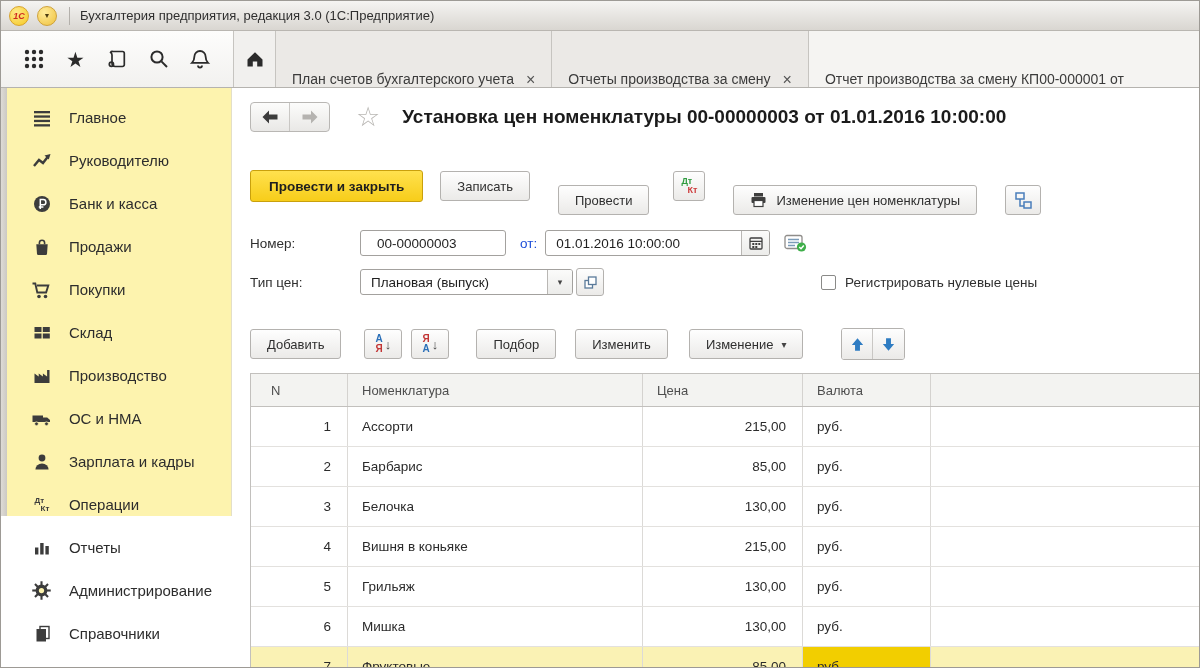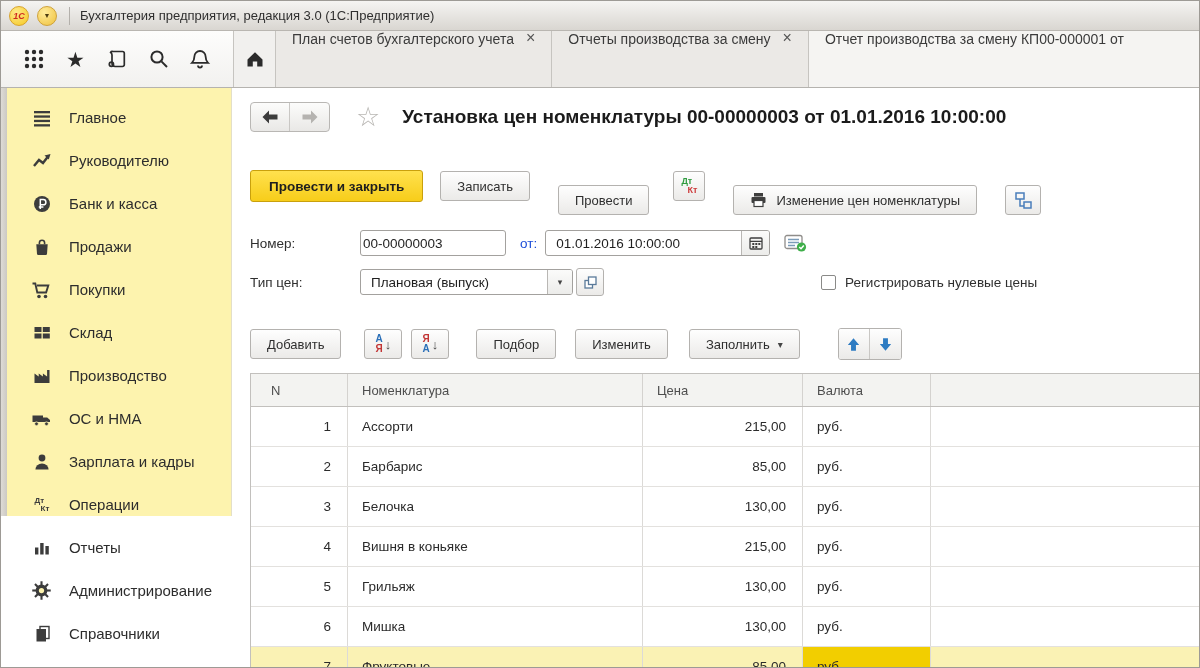--- a/index.html
+++ b/index.html
@@ -16,21 +16,21 @@
   .menu-circle{width:20px;height:20px;margin-left:8px;border-radius:50%;background:radial-gradient(circle at 35% 30%,#ffeb9a,#efc23e);border:1px solid #cfa23a;display:flex;align-items:center;justify-content:center;font-size:7px;color:#4d3c10;}
   .tb-sep{width:1px;height:18px;background:#b3b0ab;margin:0 10px 0 12px;}
   .tb-title{font-size:13px;color:#2f2f2f;}
 
   
   .topbar{height:57px;display:flex;background:#ebe9e6;border-bottom:1px solid #b5b3af;}
   .quick-icons{width:233px;background:linear-gradient(#fdfdfc,#f2f1ef);border-right:1px solid #c6c4c0;display:flex;align-items:center;justify-content:space-between;padding:0 20px;}
   .qicon{width:26px;height:26px;display:flex;align-items:center;justify-content:center;color:#2f2f2f;}
   .qicon .star-glyph{font-size:21px;line-height:21px;color:#2b2b2b;}
   .home-btn{width:42px;display:flex;align-items:center;justify-content:center;border-right:1px solid #c6c4c0;background:#f1f0ee;}
-  .tab{display:flex;align-items:flex-start;padding:0 16px;font-size:14px;color:#3b3b3b;border-right:1px solid #c6c4c0;background:#ebe9e6;white-space:nowrap;}
+  .tab{display:flex;align-items:flex-end;padding:0 16px;font-size:14px;color:#3b3b3b;border-right:1px solid #c6c4c0;background:#ebe9e6;white-space:nowrap;}
   .tab .tab-close{margin-left:12px;font-size:16px;color:#555;line-height:14px;}
   .tab.active{background:#f5f4f2;flex:1;overflow:hidden;border-right:none;}
 
   
   .bodyrow{display:flex;height:428px;}
   .win-edge{width:6px;background:linear-gradient(90deg,#dedbd6,#ccc9c3);}
   .sidebar{width:227px;background:var(--sidebar_bg);border-right:1px solid #e3dfc8;padding-top:8px;}
   .side-item{height:43px;display:flex;align-items:center;padding-left:22px;}
   .side-ic{width:26px;display:flex;justify-content:center;align-items:center;}
   .side-label{margin-left:14px;font-size:15px;color:#2d2d2d;}
@@ -56,21 +56,21 @@
   .dtkt-btn .dt{top:5px;left:7px;color:var(--dt_green);}
   .dtkt-btn .kt{bottom:5px;right:7px;color:var(--kt_red);}
   .print-ic{margin-right:9px;display:flex;}
   .ml17{margin-left:17px;} .ml24{margin-left:24px;} .ml28{margin-left:28px;margin-top:28px;}
   .struct-btn{width:36px;}
 
   
   .frow{display:flex;align-items:center;height:28px;}
   .frow1{margin-top:14px;} .frow2{margin-top:11px;position:relative;}
   .flabel{width:110px;font-size:13.5px;color:#2f2f2f;}
-  .tinput{height:26px;border:1px solid #a3a19e;border-radius:3px;display:flex;align-items:center;padding-left:2px;font-size:13.5px;color:#1f1f1f;background:#fff;}
+  .tinput{height:26px;border:1px solid #a3a19e;border-radius:3px;display:flex;align-items:center;padding-left:16px;font-size:13.5px;color:#1f1f1f;background:#fff;}
   .num-input{width:146px;}
   .ot-label{margin:0 8px 0 14px;font-size:13.5px;color:#1d4ed8;}
   .date-group{display:flex;height:26px;border:1px solid #a3a19e;border-radius:3px;overflow:hidden;background:#fff;}
   .date-text{width:195px;display:flex;align-items:center;padding-left:10px;font-size:13.5px;color:#1f1f1f;}
   .cal-btn{width:28px;border-left:1px solid #b9b7b4;background:linear-gradient(#fbfbfa,#ececea);display:flex;align-items:center;justify-content:center;}
   .posted-ic{margin-left:14px;display:flex;}
   .combo{display:flex;height:26px;border:1px solid #a3a19e;border-radius:3px;overflow:hidden;background:#fff;justify-content:space-between;}
   .combo-text{width:186px;display:flex;align-items:center;padding-left:10px;font-size:13.5px;color:#1f1f1f;}
   .combo-arrow{width:25px;border-left:1px solid #b9b7b4;background:linear-gradient(#fbfbfa,#ececea);display:flex;align-items:center;justify-content:center;font-size:9px;color:#444;}
   .open-btn{margin-left:3px;width:28px;height:28px;border:1px solid #b4b2af;border-radius:3px;background:linear-gradient(#fefefe,#ebeae8);display:flex;align-items:center;justify-content:center;}
@@ -436,21 +436,21 @@
         <button class="btn sort-btn ml9">
           <span class="sort-letters">
               <span class="lt-red">Я</span>
               <span class="lt-blue">А</span>
             </span>
           <span class="sort-arrow">↓</span>
         </button>
         <button class="btn ml27">Подбор</button>
         <button class="btn ml19">Изменить</button>
         <button class="btn ml21">
-          <span>Заполнить</span>
+          <span>Изменение</span>
             <span class="caret">▾</span>
         </button>
         <div class="updown">
           <div class="ud-btn first">
             <svg width="17" height="17" viewBox="0 0 18 18">
                 <path fill="#2e7cc2" d="M9 2.5 15 9.5h-3.4v6H6.4v-6H3z"></path>
               </svg>
           </div>
           <div class="ud-btn">
             <svg width="17" height="17" viewBox="0 0 18 18">

